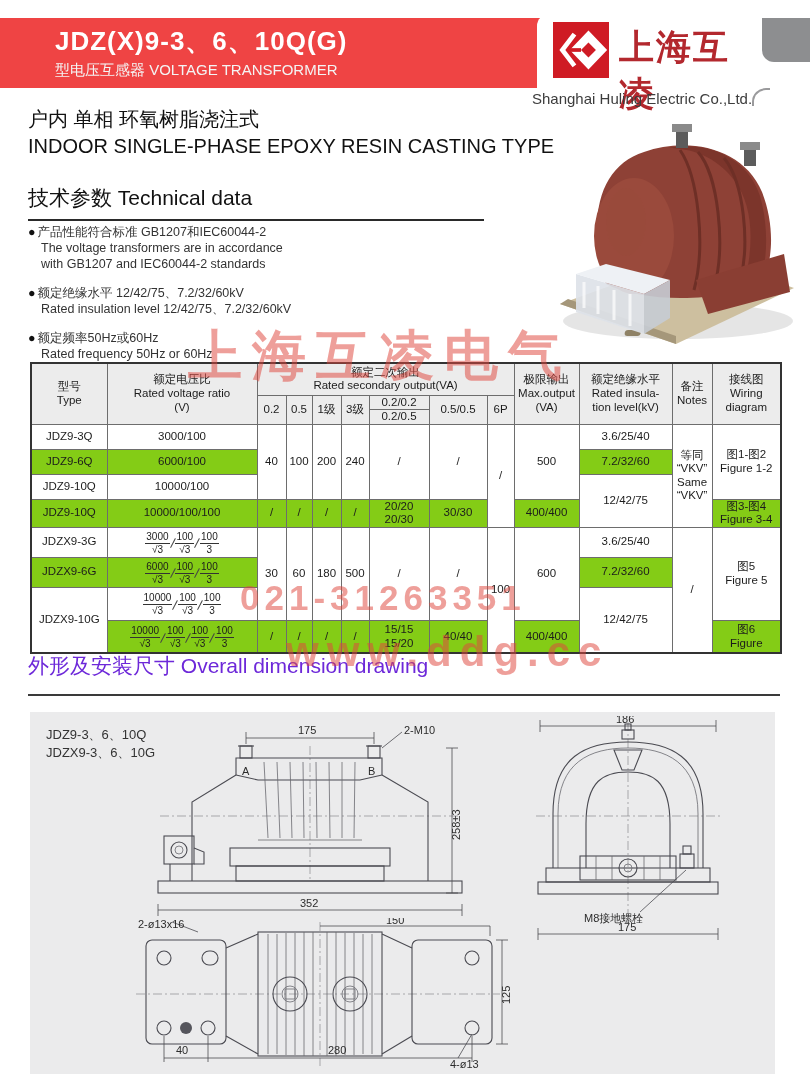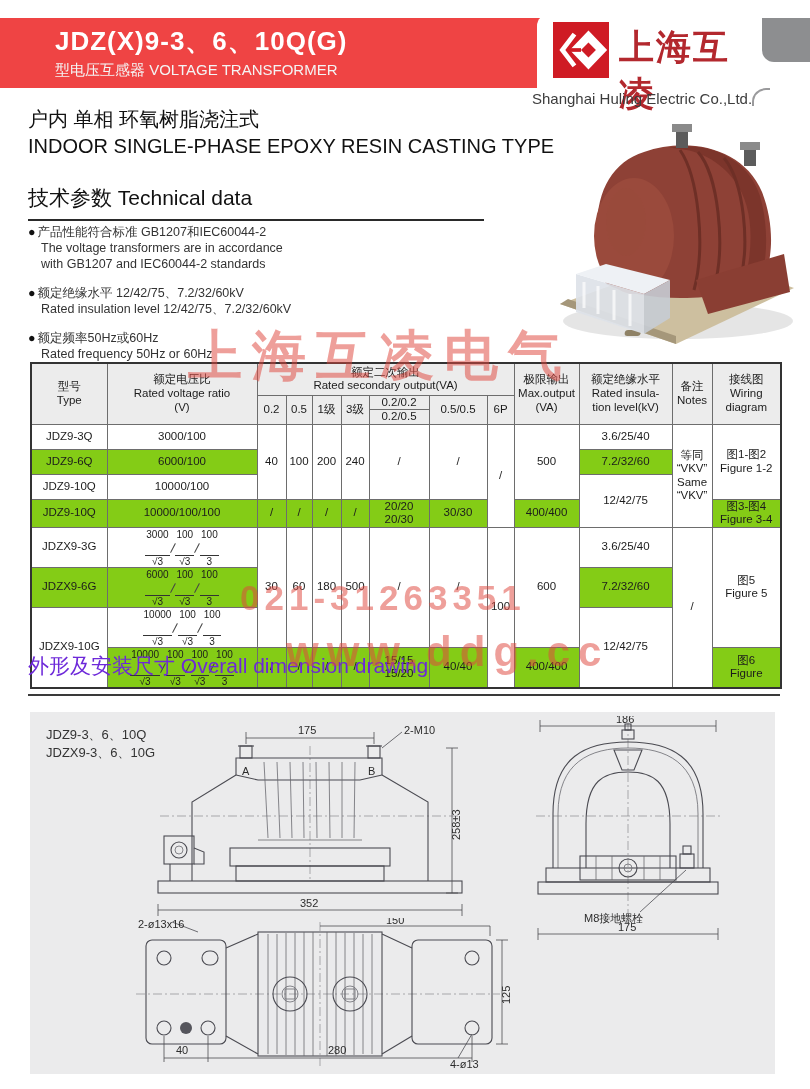--- a/index.html
+++ b/index.html
@@ -40,21 +40,21 @@
   .dtable{position:absolute;left:30px;top:362px;width:750px;border-collapse:collapse;table-layout:fixed;
           font-size:11.5px;color:#1c1c1c;background:#fff;z-index:2;border:2px solid #333;}
   .dtable th,.dtable td{border:1px solid #6d6d6d;padding:0 1px;text-align:center;vertical-align:middle;
           font-weight:normal;line-height:1.18;overflow:hidden;}
   .dtable thead th{background:#ececec;}
   .dtable .sh{background:#84cc16;}
   .dtable td.split,.dtable th.split{padding:0;}
   .split .cl-line:first-child{border-bottom:1px solid #6d6d6d;}
   .fracwrap{display:inline-flex;align-items:center;justify-content:center;font-size:10px;line-height:1;}
   .frac{display:inline-flex;flex-direction:column;align-items:center;}
-  .frac .num{border-bottom:1px solid #333;padding:0 1px 15px;}
+  .frac .num{border-bottom:1px solid #333;padding:0 1px 1px;}
   .frac .den{padding-top:1px;}
   .fslash{font-size:14px;margin:0 1px;color:#444;transform:rotate(12deg);}
   thead tr:nth-child(1){height:32px;} thead tr:nth-child(2){height:28px;}
   tbody tr:nth-child(-n+4){height:25px;}
   tbody tr:nth-child(5),tbody tr:nth-child(6){height:30px;}
   tbody tr:nth-child(7),tbody tr:nth-child(8){height:33px;}
 
   
   .dim-head{position:absolute;left:28px;top:652px;width:752px;font-size:21px;color:#6d28d9;
             padding-bottom:14px;border-bottom:2px solid #3a3a3a;z-index:2;}

